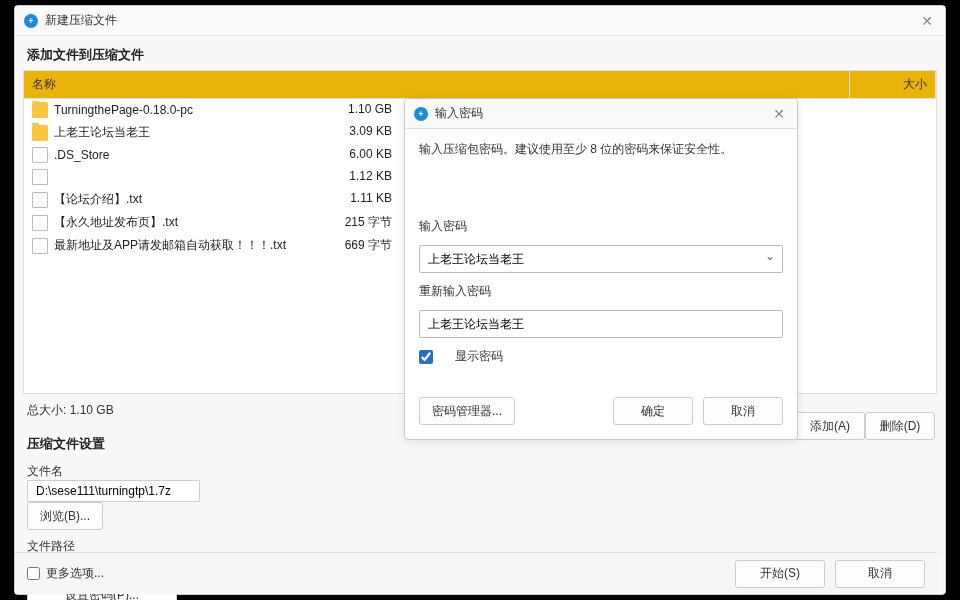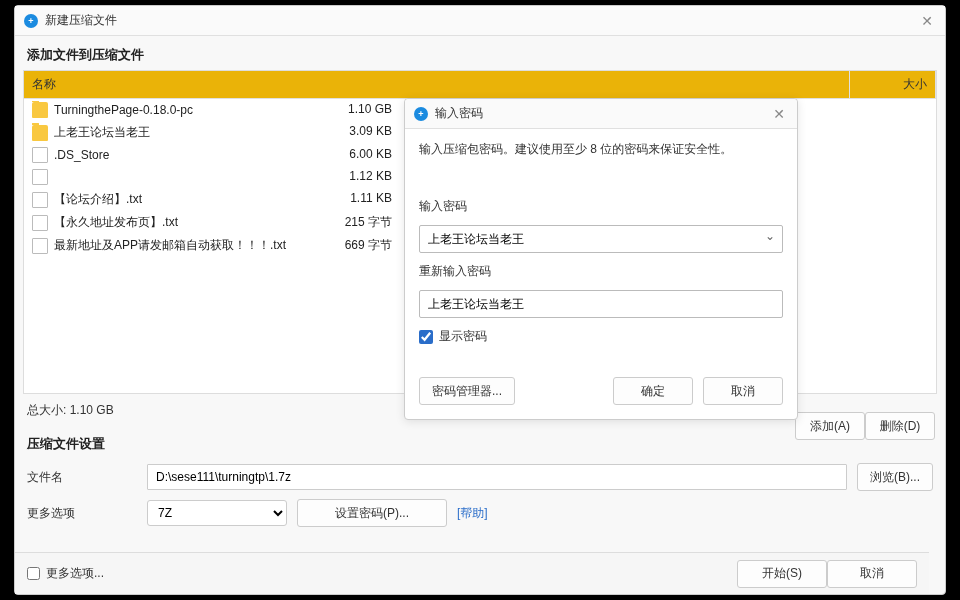--- a/index.html
+++ b/index.html
@@ -23,37 +23,37 @@
 .icon-folder, .icon-file { width: 16px; height: 16px; margin-right: 6px; display: inline-block; }
 .icon-folder { background: #f9c840; border-radius: 2px 2px 1px 1px; position: relative; }
 .icon-folder::before { content: ""; position: absolute; top: -3px; left: 0; width: 7px; height: 3px; background: #f9c840; border-radius: 2px 2px 0 0; }
 .icon-file { background: #fff; border: 1px solid #bbb; border-radius: 1px; }
 .totals { font-size: 12px; color: #333; padding: 8px 12px; }
 .button-row { position: absolute; right: 10px; display: flex; }
 .br-top { top: 406px; }
 .btn { min-width: 70px; height: 28px; background: #fdfdfd; border: 1px solid #ccc; border-radius: 3px; font-size: 12px; color: #333; cursor: pointer; padding: 0 12px; }
 .settings-section { padding: 8px 12px; }
 .settings-title { font-size: 13px; font-weight: bold; color: #222; margin-bottom: 10px; }
-.settings-row { display: flex; align-items: center; margin-bottom: 8px; font-size: 12px; gap: 10px; }
+.settings-row { display: flex; align-items: flex-start; margin-bottom: 8px; font-size: 12px; gap: 0; flex-direction: column; }
 .settings-row .lbl { width: 110px; color: #333; }
 .text-input { flex: 1; height: 26px; padding: 3px 8px; border: 1px solid #ccc; border-radius: 1px; font-size: 12px; background: #fff; }
 .select { width: 140px; height: 26px; border: 1px solid #ccc; border-radius: 3px; font-size: 12px; padding: 2px 6px; background: #fff; }
 .link { color: #2a6dc9; font-size: 12px; cursor: pointer; }
-.bottom-bar { position: absolute; bottom: 0; left: 0; right: 16px; height: 42px; border-top: 1px solid #ddd; background: #f6f6f6; display: flex; align-items: center; padding: 0 12px; }
+.bottom-bar { position: absolute; bottom: 0; left: 0; right: 8px; height: 42px; border-top: 1px solid #ddd; background: #f6f6f6; display: flex; align-items: center; padding: 0 12px; }
 .chk { margin-right: 6px; }
-.bottom-btns { margin-left: auto; display: flex; }
+.bottom-btns { margin-left: auto; display: flex; gap: 10px; }
 
 .dialog { position: absolute; left: 404px; top: 98px; width: 394px; background: #fff; border: 1px solid #ccc; border-radius: 4px; box-shadow: 0 2px 10px rgba(0,0,0,.1); }
 .d-body { padding: 12px 14px; font-size: 12px; color: #333; }
 .d-row { margin-bottom: 10px; }
 .d-input { width: 100%; height: 28px; border: 1px solid #bbb; border-radius: 2px; padding: 3px 8px; font-size: 12px; }
 .d-select { width: 100%; height: 28px; border: 1px solid #bbb; border-radius: 2px; padding: 3px 24px 3px 8px; font-size: 12px; background: #fff; appearance: none; position: relative; }
 .select-wrap { position: relative; }
 .select-wrap::after { content: "⌄"; position: absolute; right: 8px; top: 4px; color: #666; font-size: 12px; pointer-events: none; }
-.d-check { display: flex; align-items: center; gap: 6px; }
+.d-check { display: flex; align-items: center; gap: 22px; }
 .d-check input { width: 14px; height: 14px; accent-color: #2a6dc9; }
 .d-footer { display: flex; justify-content: flex-end; gap: 10px; padding: 10px 14px 14px; }
 .d-footer .btn { min-width: 80px; }
 .d-footer .pm { margin-right: auto; }
 .circle-icon { width: 14px; height: 14px; border-radius: 50%; background: #1b8be0; display: inline-flex; align-items: center; justify-content: center; color: #fff; font-size: 9px; font-weight: bold; }
 </style>
 </head>
 <body>
 
 <div class="window">
@@ -139,21 +139,21 @@
   </div>
 
   <div class="settings-section">
     <div class="settings-title">压缩文件设置</div>
     <div class="settings-row">
       <div class="lbl">文件名</div>
       <input class="text-input" style="max-width: 700px;" value="D:\sese111\turningtp\1.7z">
       <button class="btn">浏览(B)...</button>
     </div>
     <div class="settings-row">
-      <div class="lbl">更多选项</div>
+      <div class="lbl">文件路径</div>
       <select class="select">
         <option>7Z</option>
       </select>
       <button class="btn" style="min-width:150px;">设置密码(P)...</button>
       <span class="link">[帮助]</span>
     </div>
   </div>
 
   <div class="bottom-bar">
     <input type="checkbox" class="chk" style="">
@@ -167,21 +167,21 @@
 
 <div class="dialog">
   <div class="titlebar" style="border-radius:4px 4px 0 0;">
     <span class="title-icon">
         <span class="circle-icon">+</span>
       </span>
     <span class="title-text">输入密码</span>
     <span class="close-x">✕</span>
   </div>
   <div class="d-body">
-    <div class="d-row" style="margin-bottom:40px;">输入压缩包密码。建议使用至少 8 位的密码来保证安全性。</div>
+    <div class="d-row" style="margin-bottom:60px;">输入压缩包密码。建议使用至少 8 位的密码来保证安全性。</div>
     <div class="d-row">输入密码</div>
     <div class="d-row select-wrap">
       <input class="d-select" value="上老王论坛当老王" style="">
     </div>
     <div class="d-row">重新输入密码</div>
     <div class="d-row">
       <input class="d-input" value="上老王论坛当老王" style="">
     </div>
     <div class="d-row d-check">
       <input type="checkbox" checked="" style="">

